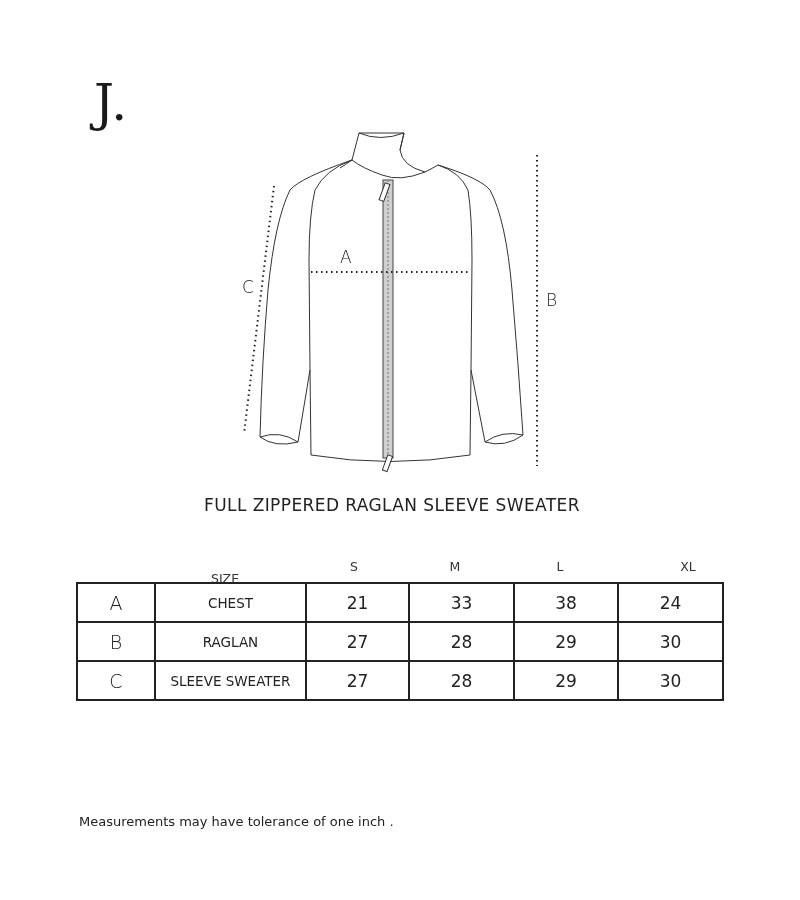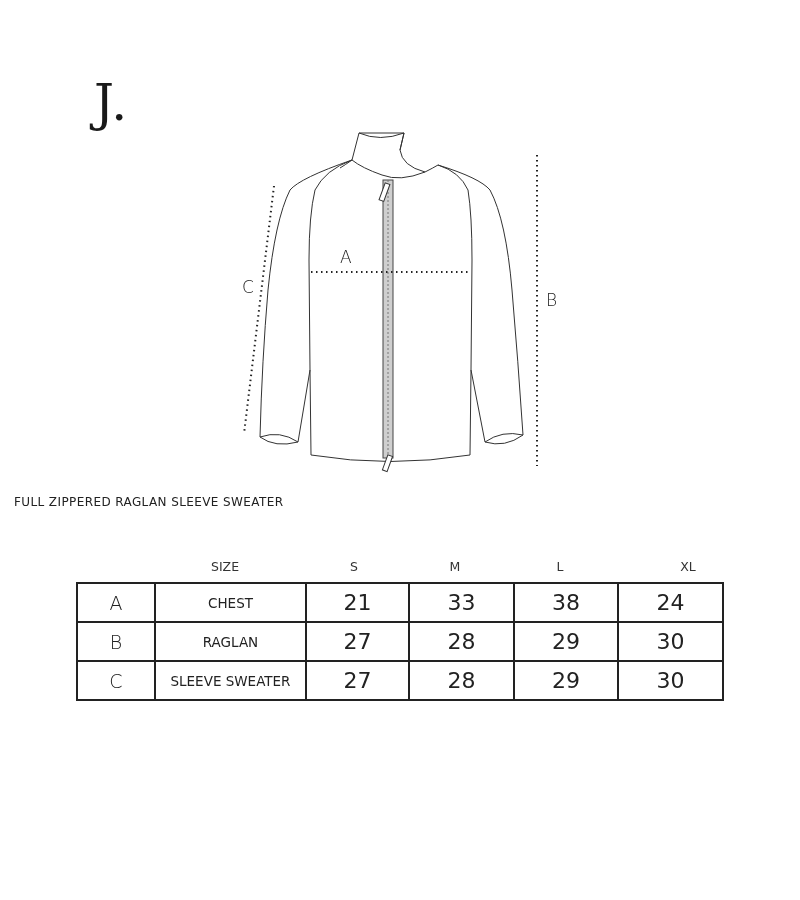--- a/index.html
+++ b/index.html
@@ -1,23 +1,23 @@
 <!DOCTYPE html>
 <html><head>
   <meta charset="utf-8">
   <style>
     html, body { margin: 0; padding: 0; background: #ffffff; }
     body { width: 800px; height: 900px; position: relative; overflow: hidden; font-family: "DejaVu Sans", sans-serif; color: #1e1e1e; }
     .logo { position: absolute; left: 94px; top: 78px; font-family: "DejaVu Serif", serif; font-size: 50px; line-height: 50px; color: #1a1a1a; letter-spacing: 1px; }
     .drawing { position: absolute; left: 0; top: 0; width: 800px; height: 500px; }
     .dim-label { position: absolute; font-size: 17px; color: #222; font-weight: 300; }
-    .title { position: absolute; left: 14px; width: 784px; top: 495px; font-size: 12px; letter-spacing: 0.4px; color: #222; }
+    .title { position: absolute; left: 0; width: 784px; top: 495px; text-align: center; font-size: 17px; letter-spacing: 0.4px; color: #222; }
     .size-header { position: absolute; top: 559px; font-size: 12.5px; color: #333; text-align: center; }
     table.chart { position: absolute; left: 76px; top: 582px; border-collapse: collapse; width: 648px; }
-    table.chart td { border: 2.5px solid #222; height: 37px; text-align: center; font-size: 22px; color: #222; padding: 0; }
+    table.chart td { border: 2.5px solid #222; height: 37px; text-align: center; font-size: 17px; color: #222; padding: 0; }
     table.chart td.meas { font-size: 13.5px; text-align: center; }
     table.chart td.letter { font-size: 19px; font-weight: 300; }
     .notes { position: absolute; left: 79px; top: 812px; font-size: 13px; line-height: 19px; color: #222; }
   </style>
 </head>
 <body>
 
 <div class="logo">J.</div>
 
 <svg class="drawing" viewBox="0 0 800 500" xmlns="http://www.w3.org/2000/svg">
@@ -62,21 +62,21 @@
     <line x1="274" y1="186" x2="244" y2="434"></line>
   </g>
 </svg>
 
 <div class="dim-label" style="left:340px; top:247px;">A</div>
 <div class="dim-label" style="left:546px; top:290px;">B</div>
 <div class="dim-label" style="left:242px; top:277px;">C</div>
 
 <div class="title">FULL ZIPPERED RAGLAN SLEEVE SWEATER</div>
 
-<div class="size-header" style="left:180px; width:90px;">SIZE</div>
+<div class="size-header" style="left:180px; width:90px;margin-top:12px;">SIZE</div>
 <div class="size-header" style="left:334px; width:40px;">S</div>
 <div class="size-header" style="left:435px; width:40px;">M</div>
 <div class="size-header" style="left:540px; width:40px;">L</div>
 <div class="size-header" style="left:668px; width:40px;">XL</div>
 
 <table class="chart">
   <colgroup>
     <col style="width:78px">
       <col style="width:151px">
       <col style="width:103px">
@@ -106,13 +106,14 @@
     <td class="meas">SLEEVE SWEATER</td>
     <td>27</td>
     <td>28</td>
     <td>29</td>
     <td>30</td>
   </tr>
 </tbody>
   </table>
 
 <div class="notes">
+  <div>Measurements may have tolerance of one inch .</div>
 </div>
 
 </body></html>

